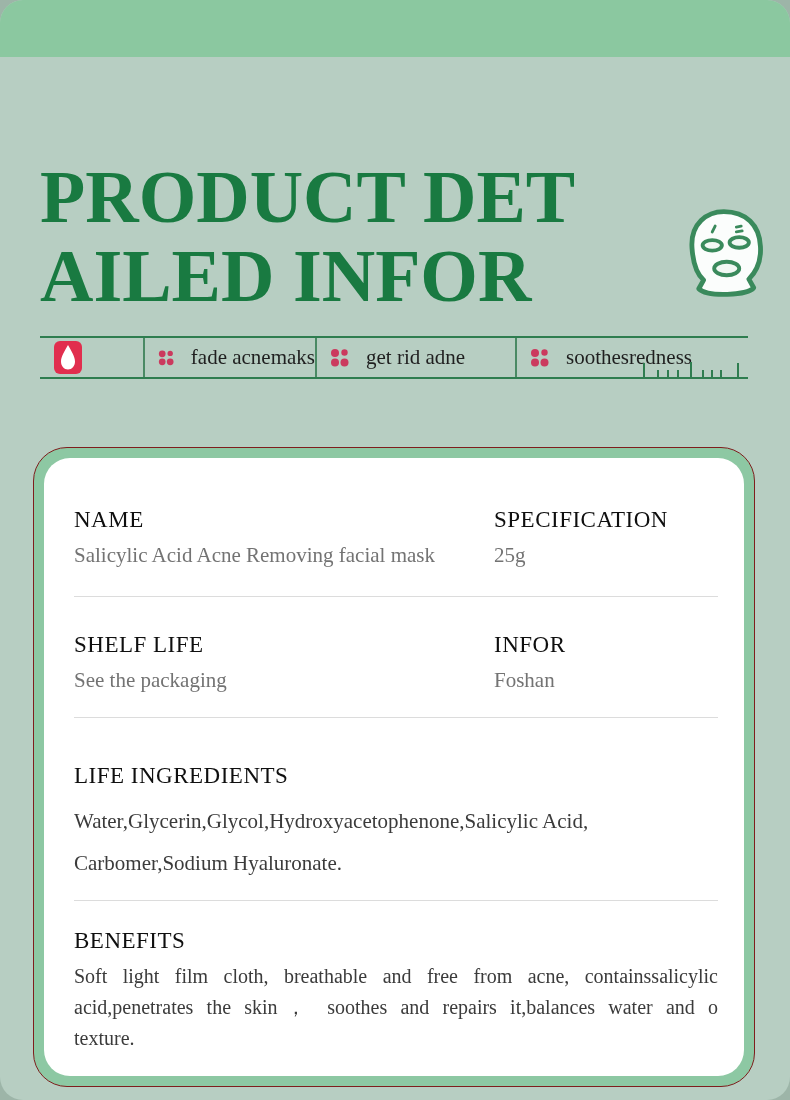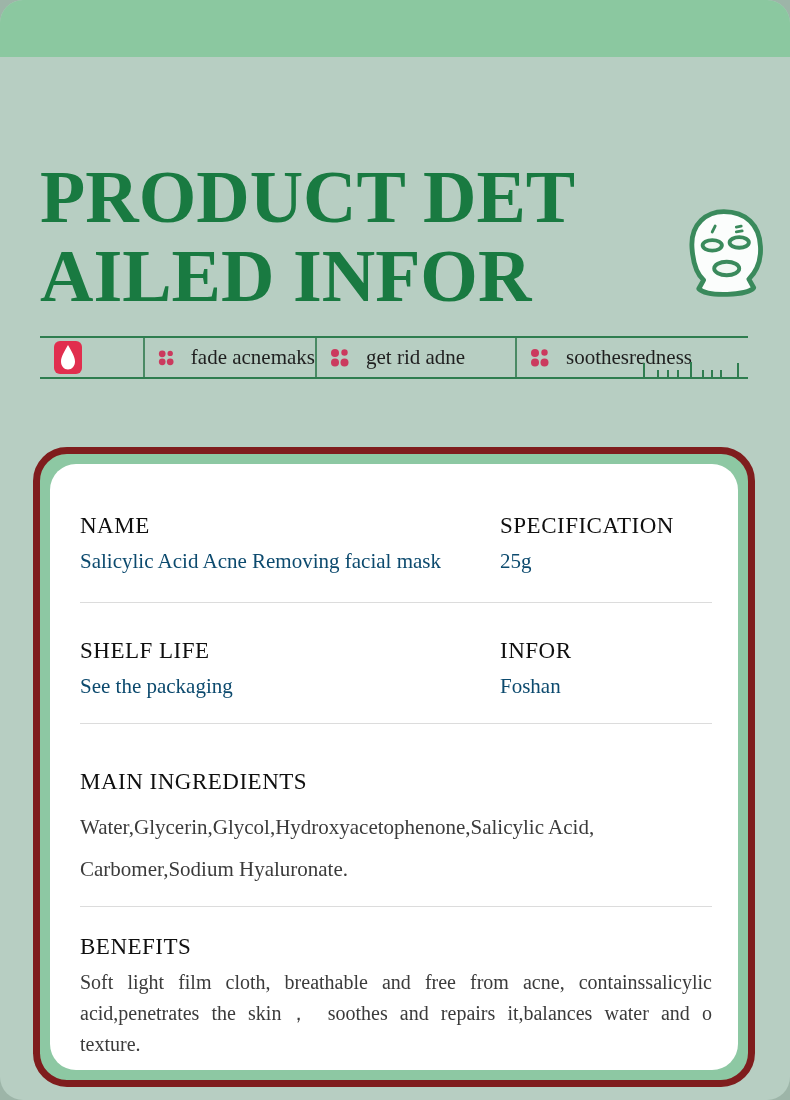--- a/index.html
+++ b/index.html
@@ -35,29 +35,29 @@
     font-size:21px; color:#1f1f1f; white-space:nowrap;
   }
   .f-item.seg1 { width:172px; flex:0 0 172px; border-right:2px solid #4a8a64; }
   .f-item.seg2 { width:200px; flex:0 0 200px; border-right:2px solid #4a8a64; }
   .f-item.seg3 { flex:1 1 auto; }
   .ruler { position:absolute; right:2px; bottom:-1px; }
 
   
   .card-outer {
     position:absolute; left:33px; top:447px; width:722px; height:640px;
-    background:#8dc8a3; border:7px solid #7f1d1d; border-radius:34px; padding:10px;
+    background:#8dc8a3; border:1px solid #7f1d1d; border-radius:34px; padding:10px;
   }
   .card {
     width:100%; height:100%; background:#ffffff; border-radius:26px;
     padding:48px 26px 0 30px; overflow:hidden;
   }
   .grid-row { display:grid; grid-template-columns:420px 1fr; }
   .label { font-size:23px; line-height:28px; color:#0f0f0f; letter-spacing:0.5px; }
-  .value { font-size:21px; line-height:26px; color:#0c4a6e; margin-top:8px; }
+  .value { font-size:21px; line-height:26px; color:#737373; margin-top:8px; }
   .divider { border:none; border-top:1px solid #dcdcdc; height:0; }
   .div1 { margin-top:28px; }
   .div2 { margin-top:24px; }
   .div3 { margin-top:16px; }
   .row2 { margin-top:34px; }
   .sec-ing { margin-top:44px; }
   .ing-lines { margin-top:10px; }
   .ing-line { font-size:21px; line-height:42px; color:#3b3b3b; }
   .sec-ben { margin-top:26px; }
   .ben-lines { margin-top:6px; }
@@ -164,21 +164,21 @@
         </div>
         <div>
           <div class="label">INFOR</div>
           <div class="value">Foshan</div>
         </div>
       </div>
 
       <hr class="divider div2">
 
       <div class="sec-ing">
-        <div class="label">MAIN INGREDIENTS</div>
+        <div class="label">LIFE INGREDIENTS</div>
         <div class="ing-lines">
           <div class="ing-line">Water,Glycerin,Glycol,Hydroxyacetophenone,Salicylic Acid,</div>
           <div class="ing-line">Carbomer,Sodium Hyaluronate.</div>
         </div>
       </div>
 
       <hr class="divider div3">
 
       <div class="sec-ben">
         <div class="label">BENEFITS</div>

